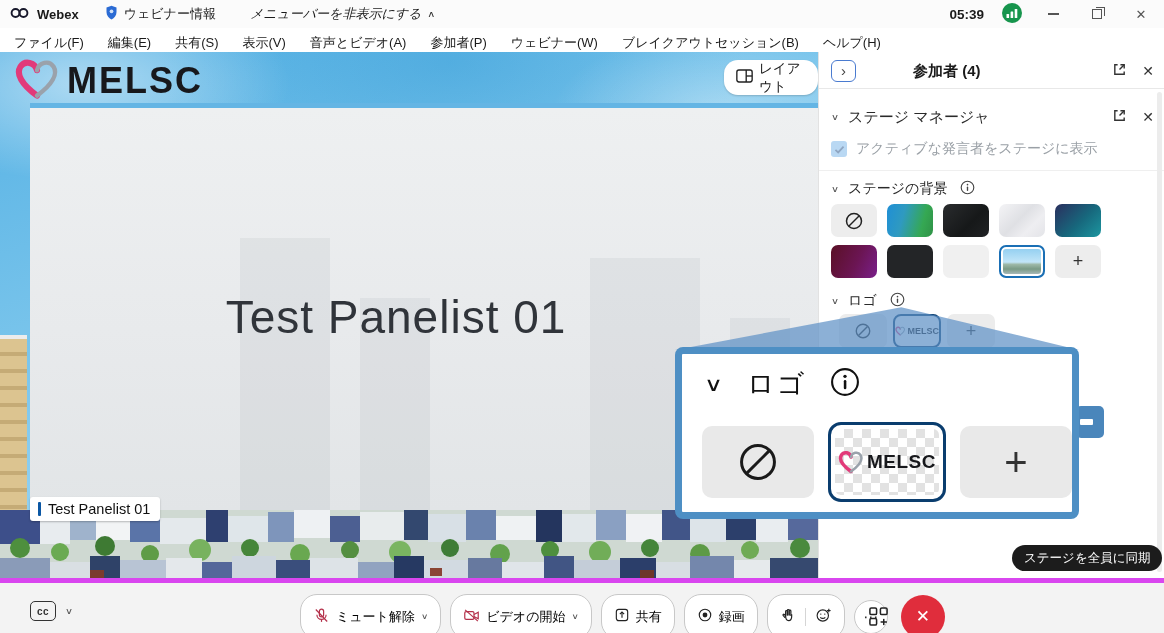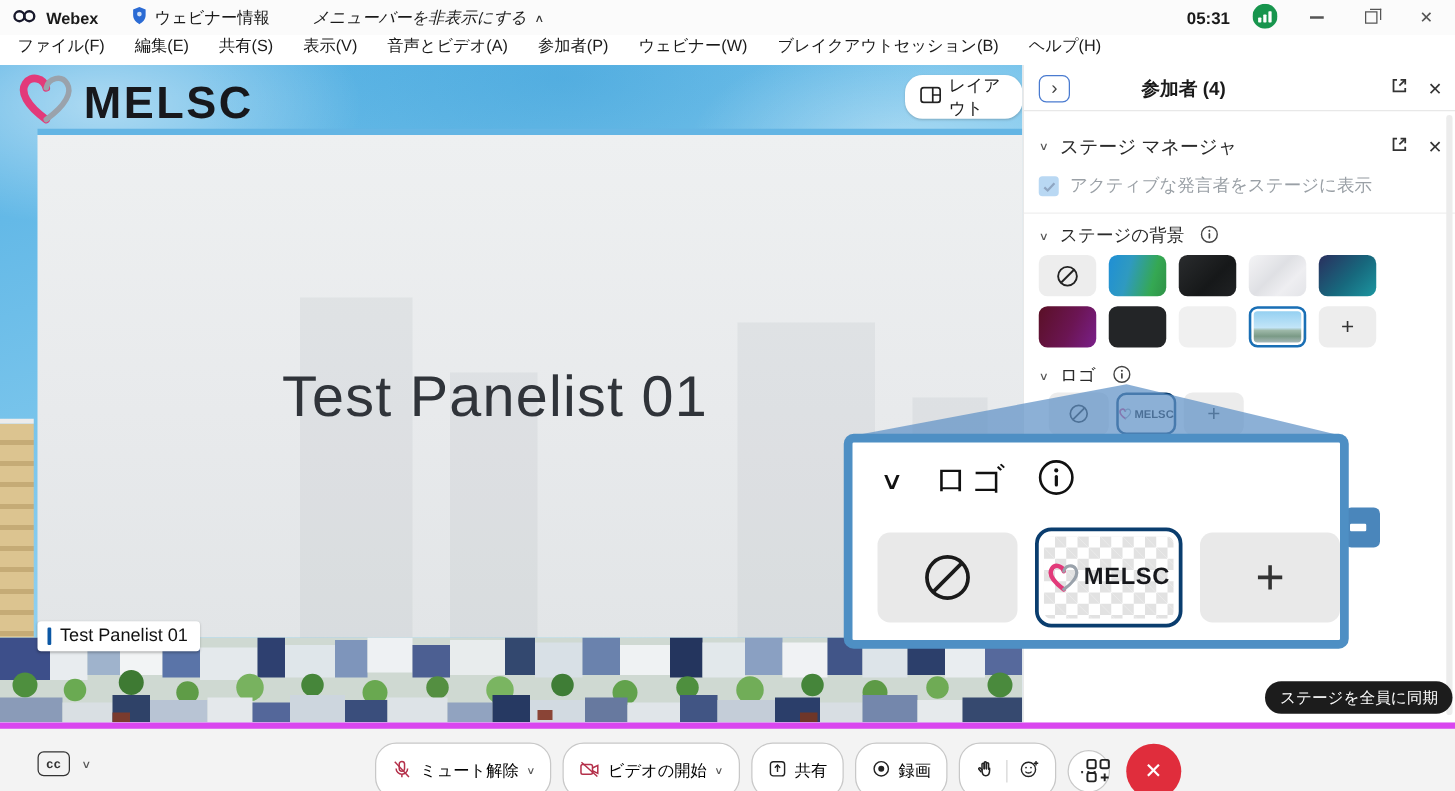--- a/index.html
+++ b/index.html
@@ -17,21 +17,21 @@
   .tb-right { margin-left:auto; display:flex; align-items:center; gap:18px; }
   .tb-time { font-weight:bold; font-size:13.5px; }
   .win-btn { display:flex; align-items:center; justify-content:center; width:26px; height:22px; color:#555; }
   .min-bar { display:inline-block; width:11px; height:1.4px; background:#555; }
   .restore { position:relative; width:10px; height:10px; border:1.2px solid #555; background:#fbfbfb; }
   .restore i { position:absolute; top:-3.5px; left:2.5px; width:9px; height:9px; border:1.2px solid #555; border-bottom:none; border-left:none; }
   .close-x { font-size:13px; color:#555; }
 
   
   .menubar { position:absolute; top:28px; left:0; right:0; height:24px; background:#fff;
-    display:flex; align-items:flex-start; gap:24px; padding:0 14px; font-size:13px; }
+    display:flex; align-items:flex-end; gap:24px; padding:0 14px; font-size:13px; }
   .menu-item { cursor:default; white-space:nowrap; }
 
   
   .stage { position:absolute; left:0; top:52px; width:818px; height:526px; overflow:hidden;
     background:
       radial-gradient(ellipse 320px 150px at 10% 6%, rgba(255,255,255,.5), transparent 65%),
       radial-gradient(ellipse 280px 140px at 88% 12%, rgba(255,255,255,.35), transparent 60%),
       radial-gradient(ellipse 420px 200px at 55% 2%, rgba(30,140,205,.30), transparent 70%),
       linear-gradient(160deg,#55b1e4 0%,#7cc6ec 40%,#a6dbf4 75%,#8ccfef 100%); }
   .brand { position:absolute; left:14px; top:6px; display:flex; align-items:center; gap:7px; }
@@ -154,21 +154,21 @@
             <circle cx="10" cy="10" r="3" fill="#cfe0f7"></circle>
           </svg>
       </span>
       <span>ウェビナー情報</span>
     </span>
     <span class="tb-item tb-hidemenu">
       <span>メニューバーを非表示にする</span>
       <span class="tb-chevron">∧</span>
     </span>
     <span class="tb-right">
-      <span class="tb-time">05:31</span>
+      <span class="tb-time">05:39</span>
       <span>
         <svg width="20" height="20" viewBox="0 0 20 20">
             <circle cx="10" cy="10" r="10" fill="#17954d"></circle>
             <rect x="4.5" y="11" width="2.6" height="4" rx=".6" fill="#fff"></rect>
             <rect x="8.6" y="8.5" width="2.6" height="6.5" rx=".6" fill="#fff"></rect>
             <rect x="12.7" y="6" width="2.6" height="9" rx=".6" fill="#fff"></rect>
           </svg>
       </span>
       <span class="win-btn">
           <span class="min-bar"></span>

